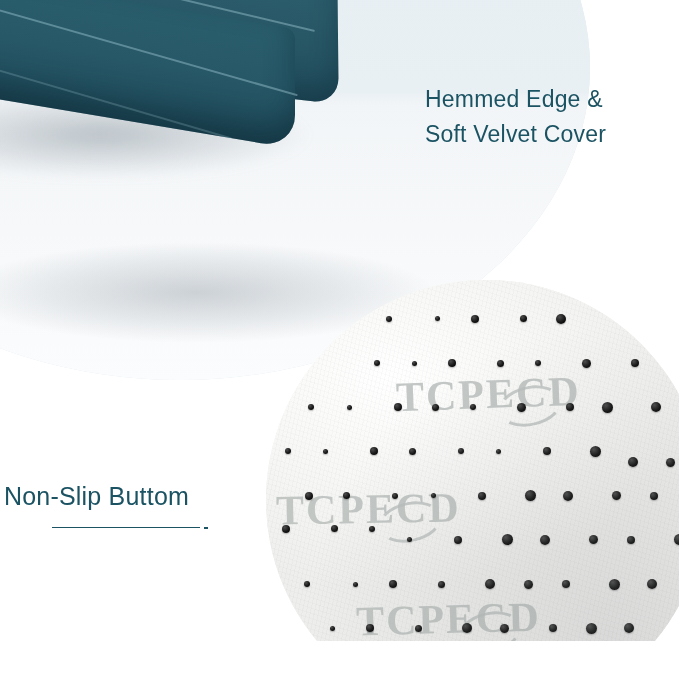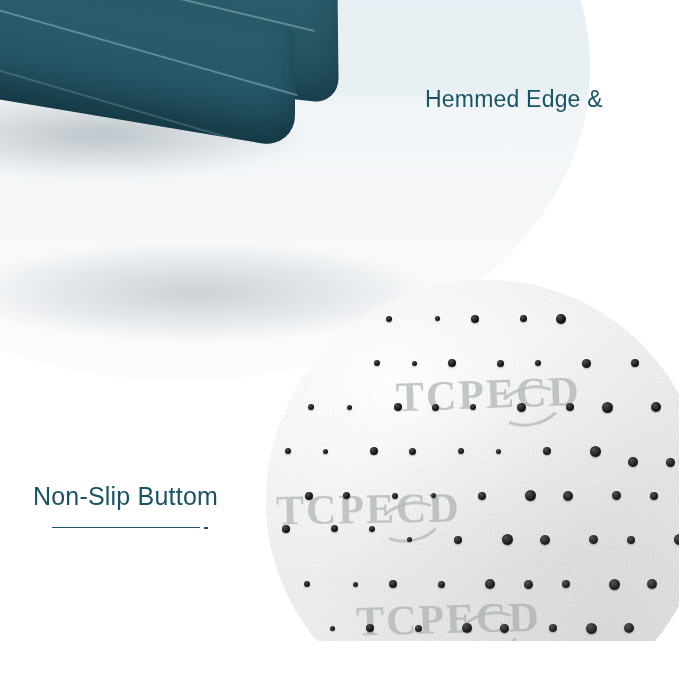--- a/index.html
+++ b/index.html
@@ -129,21 +129,21 @@
     color: #1b5363;
     font-size: 23px;
     line-height: 1.52;
     letter-spacing: 0.2px;
     font-weight: 400;
   }
 
   
   .subhead {
     position: absolute;
-    left: 33px;
+    left: 4px;
     top: 482px;
     color: #1b5363;
     font-size: 25px;
     letter-spacing: 0.2px;
     font-weight: 400;
   }
   .rule {
     position: absolute;
     left: 52px;
     top: 527px;
@@ -247,20 +247,21 @@
       <div class="cushion-side"></div>
       <div class="cushion-front"></div>
       <div class="seam s1"></div>
       <div class="seam s2"></div>
       <div class="seam s3"></div>
     </div>
   </div>
 
   <div class="headline">
     <div>Hemmed Edge &amp;</div>
+    <div>Soft Velvet Cover</div>
   </div>
 
   <div class="subhead">Non-Slip Buttom</div>
   <div class="rule"></div>
 
   <div class="mat-circle">
     <div class="mat-fabric"></div>
 
     <div class="logo-row r1">TCPECD</div>
     <div class="logo-swirl w1"></div>

